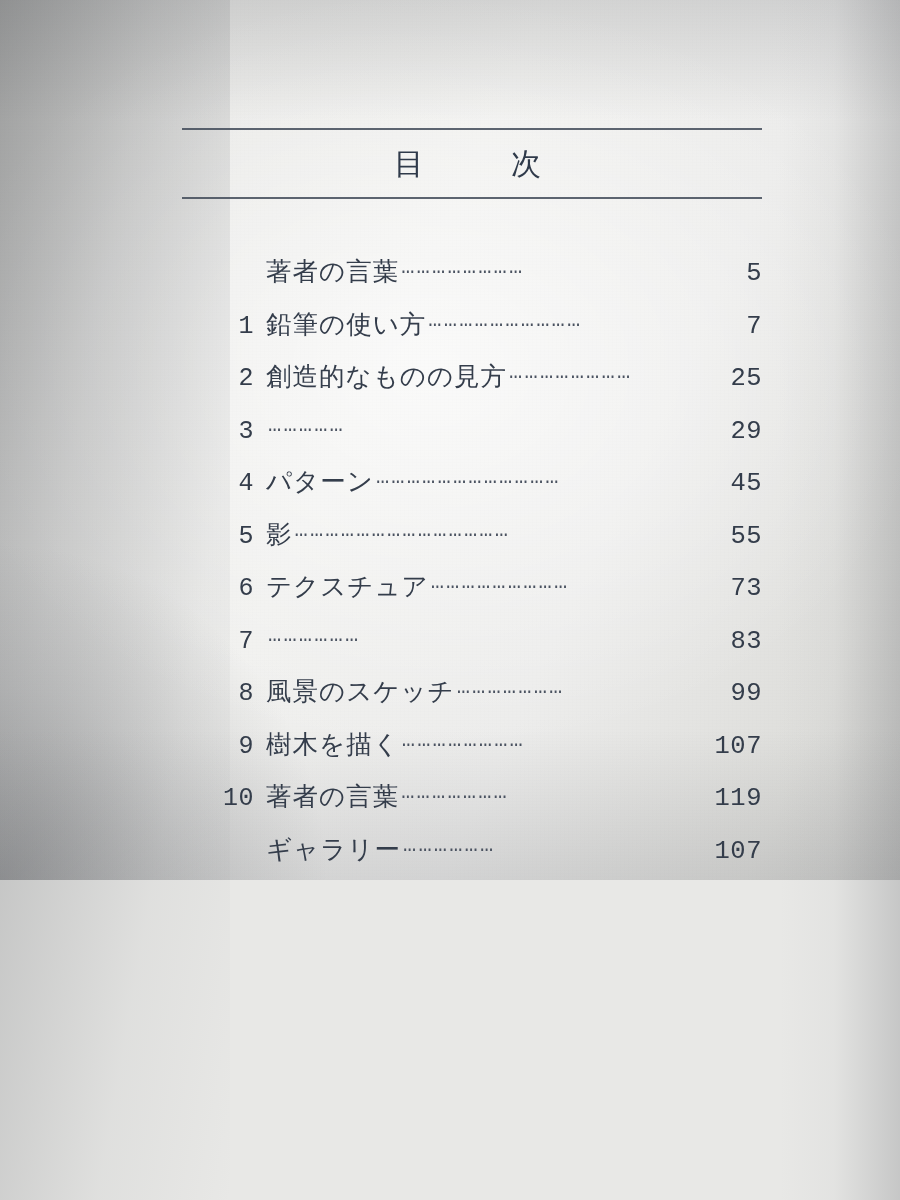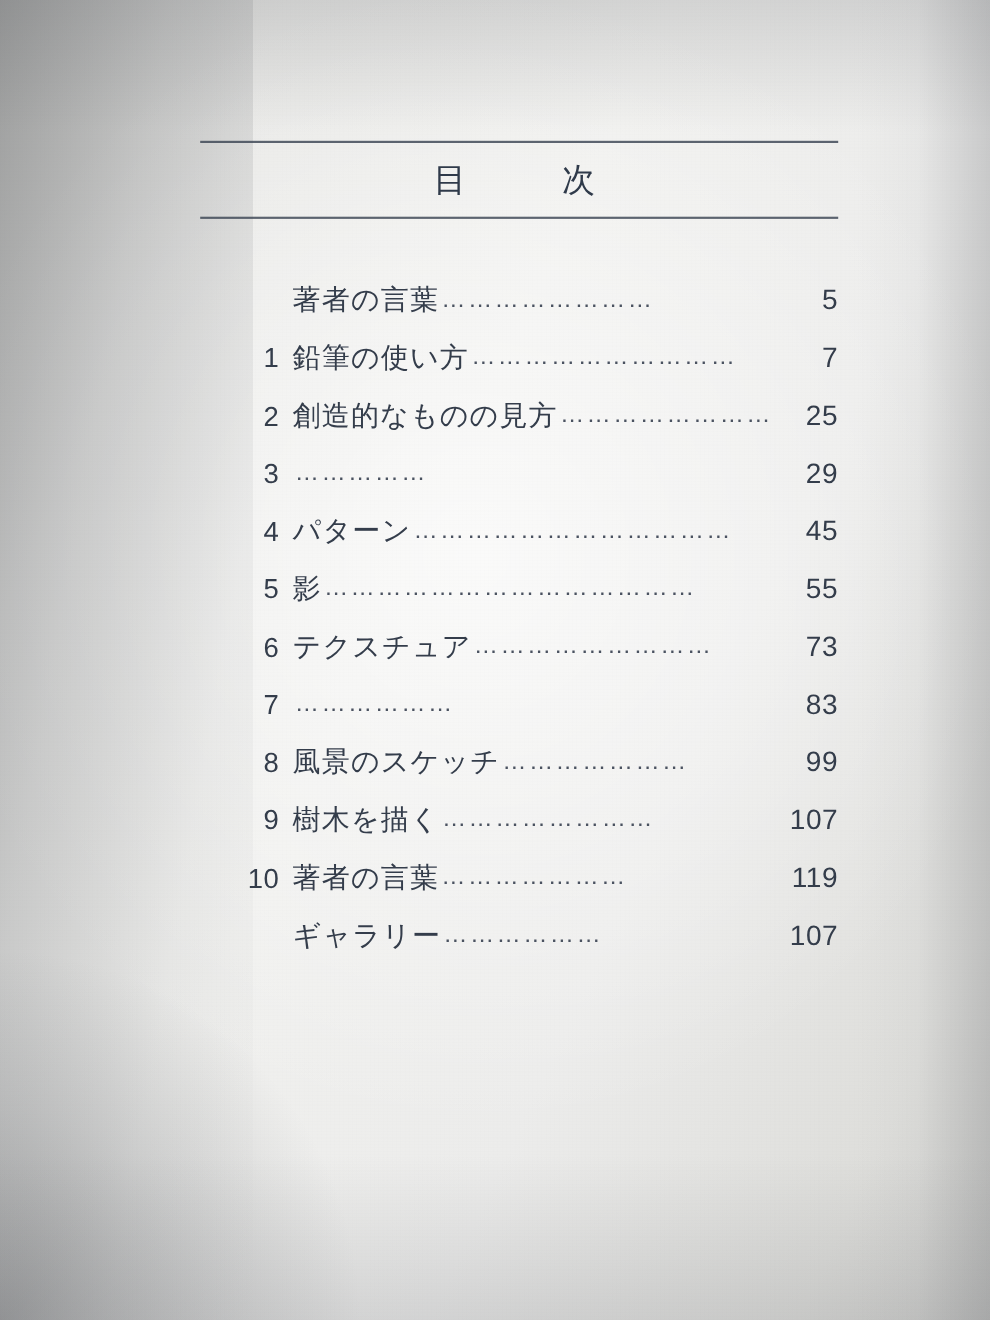--- a/index.html
+++ b/index.html
@@ -11,21 +11,21 @@
     height: 1200px;
     overflow: hidden;
     background: #e8e8e6;
     font-family: "Liberation Serif", "DejaVu Serif", serif;
   }
 
   
   .page {
     position: relative;
     width: 900px;
-    height: 1200px;
+    height: 880px;
     background:
       radial-gradient(ellipse 70% 55% at 48% 42%, rgba(255,255,255,0.70) 0%, rgba(255,255,255,0.20) 55%, rgba(255,255,255,0.0) 80%),
       linear-gradient(115deg, #d9d9d6 0%, #e9e9e7 18%, #f0f0ee 42%, #ececeb 65%, #dededb 88%, #cfcfcc 100%);
   }
   
   .shade-left {
     position: absolute;
     left: 0; top: 0;
     width: 230px; height: 1200px;
     background: linear-gradient(100deg, rgba(90,92,95,0.48) 0%, rgba(120,122,125,0.30) 35%, rgba(160,162,164,0.12) 70%, rgba(255,255,255,0) 100%);
@@ -96,26 +96,26 @@
     font-family: "DejaVu Serif", "Liberation Serif", serif;
     white-space: pre;
   }
 
   
   .entries {
     margin-top: 62px;
   }
   .entry {
     display: flex;
-    align-items: flex-end;
+    align-items: flex-start;
     color: #343d4b;
     font-size: 25.5px;
     line-height: 1.0;
     margin-bottom: 27px;
-    font-family: Liberation Sans, sans-serif;
+    font-family: Liberation Mono, monospace;
   }
   .num {
     width: 72px;
     text-align: right;
     padding-right: 12px;
     flex: 0 0 auto;
     font-size: 25px;
     letter-spacing: 0.02em;
   }
   .label {

